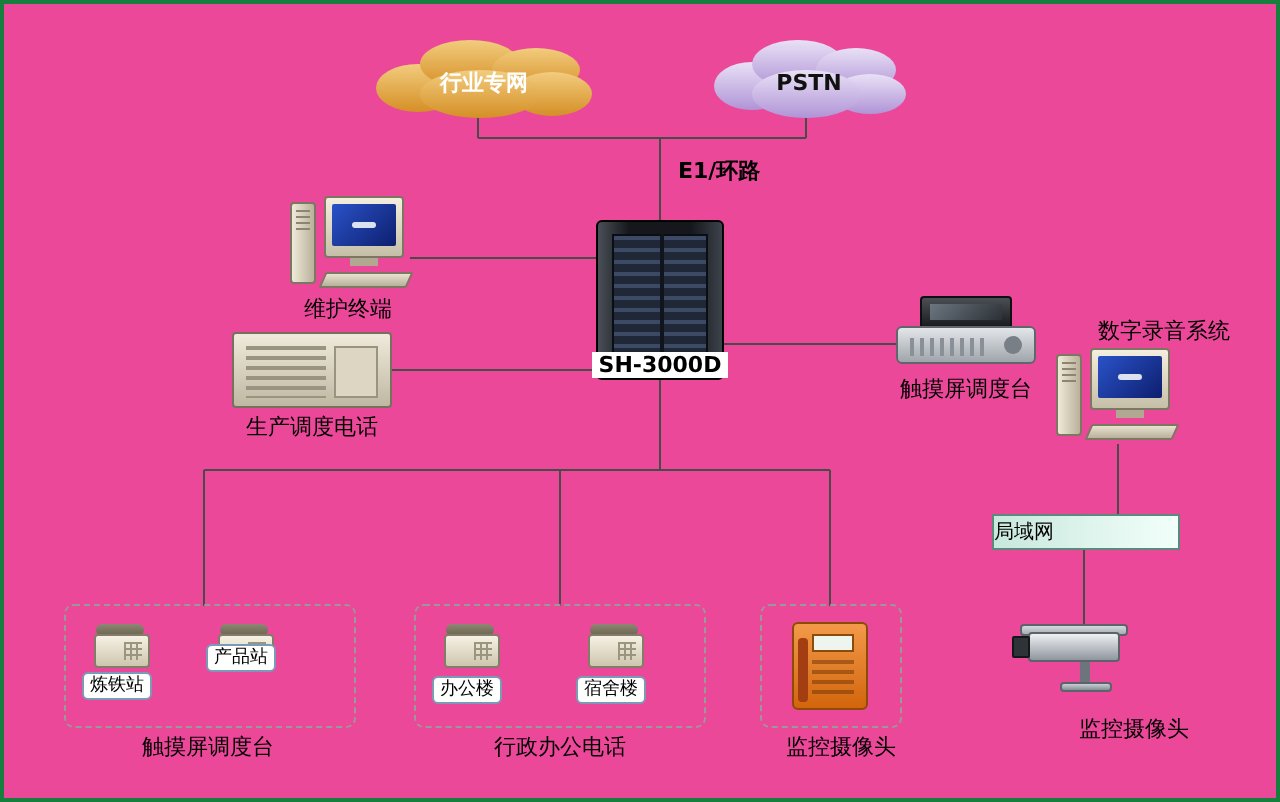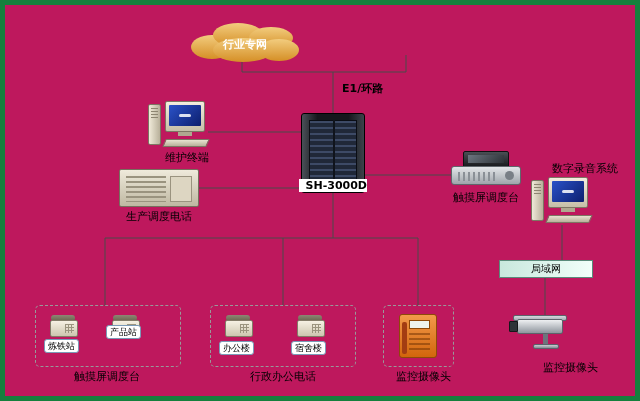--- a/index.html
+++ b/index.html
@@ -1,21 +1,21 @@
 <!DOCTYPE html>
 <html><head>
 <meta charset="utf-8">
 <style>
   *{margin:0;padding:0;box-sizing:border-box}
   body{font-family:"DejaVu Sans","Liberation Sans",sans-serif;background:#fff}
-  .canvas{position:relative;width:640px;height:401px;background:#be185d;border:5px solid #15803d;overflow:hidden}
+  .canvas{position:relative;width:640px;height:401px;background:#ec4899;border:2px solid #15803d;overflow:hidden}
   .wires{position:absolute;left:0;top:0;z-index:1}
   .wires line{stroke:#4a4a4a;stroke-width:1}
   .dev{position:absolute;z-index:2}
-  .lbl{position:absolute;z-index:3;font-size:11px;color:#000;text-align:right;white-space:nowrap;line-height:13px}
+  .lbl{position:absolute;z-index:3;font-size:11px;color:#000;text-align:center;white-space:nowrap;line-height:13px}
   .bold{font-weight:bold}
   .cloud-label{position:absolute;left:0;top:4px;right:0;bottom:0;display:flex;align-items:center;justify-content:center;font-weight:bold;font-size:11px;z-index:3}
 
   
   .computer{width:62px;height:50px}
   .pc-tower{position:absolute;left:0;top:3px;width:13px;height:41px;background:linear-gradient(90deg,#f0ead9,#b8b09a);border:1px solid #7d7663;border-radius:2px}
   .pc-slots{position:absolute;left:2px;top:3px;right:2px;height:10px;background:repeating-linear-gradient(180deg,#8d8571 0 1px,transparent 1px 3px)}
   .pc-monitor{position:absolute;left:17px;top:0;width:40px;height:31px;background:linear-gradient(#f4eede,#c6bfa8);border:1px solid #7d7663;border-radius:2px}
   .pc-screen{position:absolute;left:3px;top:3px;right:3px;bottom:5px;background:linear-gradient(135deg,#2a52c8,#0d1f6e);border-radius:1px}
   .pc-screen::after{content:"";position:absolute;left:30%;top:42%;width:40%;height:3px;background:rgba(255,255,255,.85);border-radius:2px}
@@ -34,21 +34,21 @@
 
   
   .console{left:446px;top:146px;width:70px;height:36px}
   .console-screen{position:absolute;left:12px;top:0;width:46px;height:17px;background:linear-gradient(#4a4f55,#17191c);border:1px solid #0e1012;border-radius:2px}
   .console-screen::after{content:"";position:absolute;left:4px;top:3px;right:4px;bottom:4px;background:linear-gradient(135deg,#6c7680,#2c3136)}
   .console-body{position:absolute;left:0;top:15px;width:70px;height:19px;background:linear-gradient(#e3e6e9,#9fa5ab);border:1px solid #60666c;border-radius:3px}
   .console-keys{position:absolute;left:6px;top:5px;width:40px;height:9px;background:repeating-linear-gradient(90deg,#8a9097 0 2px,transparent 2px 5px)}
   .console-dial{position:absolute;right:6px;top:4px;width:9px;height:9px;border-radius:50%;background:#787f86}
 
   
-  .lan{left:494px;top:255px;width:94px;height:18px;background:linear-gradient(90deg,#c8e8dd,#f2fffa);border:1px solid #5a8a7a;display:flex;align-items:center;justify-content:center;font-size:10px;color:#000;z-index:2;position:absolute}
+  .lan{left:494px;top:255px;width:94px;height:18px;background:linear-gradient(90deg,#c8e8dd,#f2fffa);border:1px solid #5a8a7a;display:flex;align-items:center;font-size:10px;color:#000;z-index:2;position:absolute}
 
   
   .dashed{position:absolute;border:1px dashed #999;border-radius:5px;z-index:2;background:transparent}
 
   
   .phone{position:absolute;width:28px;height:22px;z-index:3}
   .phone-handset{position:absolute;left:1px;top:0;width:24px;height:6px;background:linear-gradient(#8d8773,#6b654f);border-radius:3px}
   .phone-body{position:absolute;left:0;top:5px;width:28px;height:17px;background:linear-gradient(#f6f1e3,#cdc6af);border:1px solid #837c68;border-radius:2px}
   .phone-keys{position:absolute;right:3px;top:3px;width:9px;height:9px;background:repeating-linear-gradient(180deg,#9b947e 0 1px,transparent 1px 3px),repeating-linear-gradient(90deg,#9b947e 0 1px,transparent 1px 3px)}
 
@@ -102,20 +102,38 @@
         <ellipse cx="26" cy="27" rx="21" ry="12"></ellipse>
         <ellipse cx="52" cy="15" rx="25" ry="12"></ellipse>
         <ellipse cx="85" cy="18" rx="22" ry="11"></ellipse>
         <ellipse cx="93" cy="30" rx="20" ry="11"></ellipse>
         <ellipse cx="57" cy="30" rx="30" ry="12"></ellipse>
       </g>
     </svg>
     <div class="cloud-label" style="color:#fff">行业专网</div>
   </div>
 
+  <div class="dev" style="left:350px;top:15px;width:105px;height:44px">
+    <svg width="105" height="44" viewBox="0 0 105 44">
+      <defs>
+        <linearGradient id="gPu" x1="0" y1="0" x2="0" y2="1">
+          <stop offset="0" stop-color="#e9e1f6"></stop>
+            <stop offset="1" stop-color="#b094d6"></stop>
+        </linearGradient>
+      </defs>
+      <g fill="url(#gPu)">
+        <ellipse cx="24" cy="26" rx="19" ry="12"></ellipse>
+        <ellipse cx="47" cy="15" rx="23" ry="12"></ellipse>
+        <ellipse cx="76" cy="18" rx="20" ry="11"></ellipse>
+        <ellipse cx="83" cy="30" rx="18" ry="10"></ellipse>
+        <ellipse cx="51" cy="30" rx="27" ry="12"></ellipse>
+      </g>
+    </svg>
+    <div class="cloud-label" style="color:#111">PSTN</div>
+  </div>
 
   <div class="lbl bold" style="left:337px;top:77px">E1/环路</div>
 
   <div class="dev computer" style="left:143px;top:96px">
     <div class="pc-tower">
         <div class="pc-slots"></div>
       </div>
     <div class="pc-monitor">
         <div class="pc-screen"></div>
       </div>

